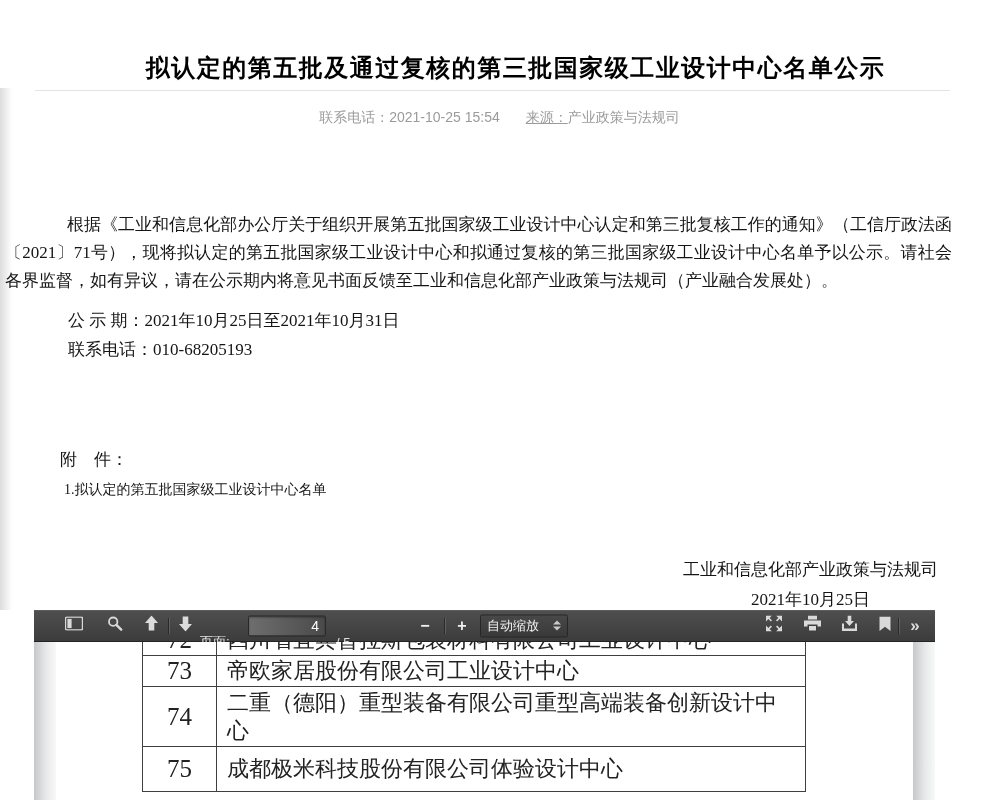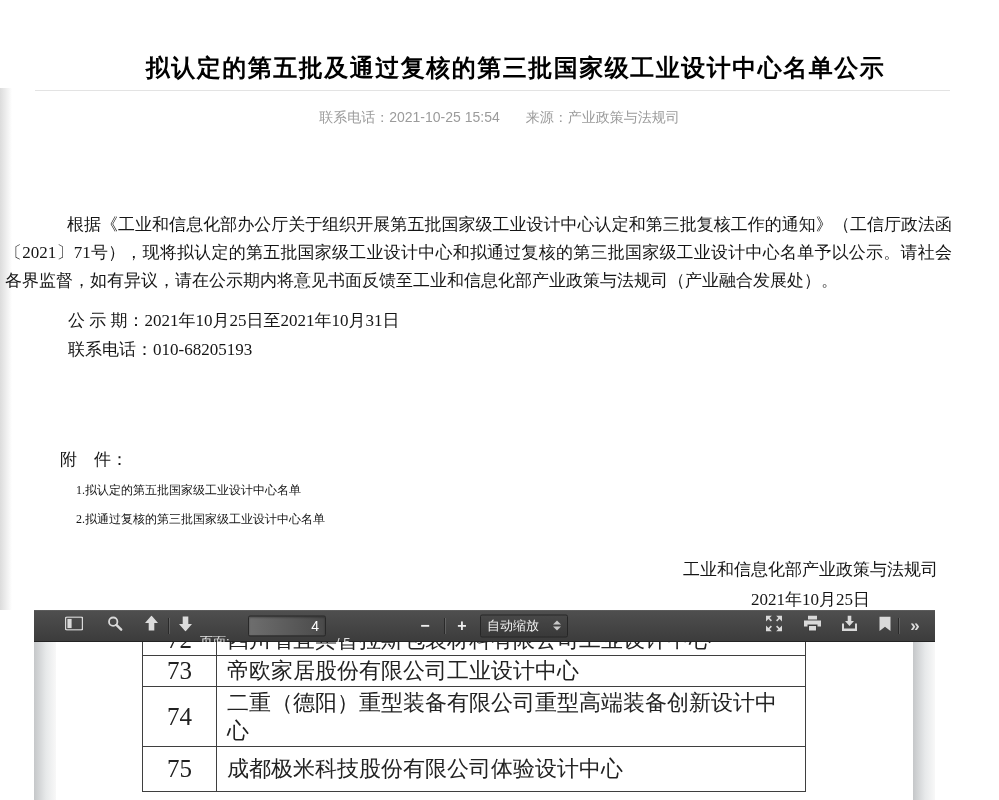--- a/index.html
+++ b/index.html
@@ -6,27 +6,27 @@
   body{width:999px;height:800px;position:relative;background:#fff;overflow:hidden;
        font-family:"Liberation Serif","DejaVu Serif",serif;color:#111;}
   .left-shadow{position:absolute;left:0;top:88px;width:12px;height:522px;
        background:linear-gradient(90deg,#dcdcdc,rgba(255,255,255,0));}
   .article-title{position:absolute;top:36px;left:16px;width:100%;text-align:center;
        font-family:"Liberation Sans",sans-serif;font-weight:bold;font-size:24px;
        letter-spacing:1.5px;color:#000;}
   .divider{position:absolute;top:90px;left:35px;width:915px;height:1px;background:#e3e3e3;}
   .meta{position:absolute;top:109px;left:0;width:100%;text-align:center;
        font-family:"Liberation Sans",sans-serif;font-size:14px;color:#9b9b9b;}
-  .meta .src{margin-left:26px;}
+  .meta .src{margin-left:26px;text-decoration:underline;}
   .para{position:absolute;top:194px;left:5px;width:947px;font-size:17px;line-height:28px;
        text-indent:62px;text-align:justify;color:#151515;}
   .info{position:absolute;top:307px;left:68px;font-size:17px;color:#151515;}
   .info div{height:28.5px;line-height:28.5px;}
   .attach-label{position:absolute;top:448px;left:60px;font-size:17px;color:#151515;}
-  .attach-items{position:absolute;top:476px;left:64px;font-size:12px;color:#151515;margin-left:12px;}
+  .attach-items{position:absolute;top:476px;left:64px;font-size:14px;color:#151515;}
   .attach-items div{height:28.5px;line-height:28.5px;}
   .sig{position:absolute;top:555px;right:61px;text-align:center;font-size:17px;
        line-height:30px;color:#151515;}
 
   
   .viewer{position:absolute;left:34px;top:610px;width:901px;height:190px;}
   .toolbar{position:relative;height:31px;background:linear-gradient(#4f4f4f,#3c3c3c);
        border-bottom:1px solid #232323;box-shadow:inset 0 1px 0 rgba(255,255,255,.08);
        font-family:"Liberation Sans",sans-serif;}
   .titem{position:absolute;top:50%;transform:translateY(-50%);}
@@ -82,21 +82,20 @@
 <p class="para">根据《工业和信息化部办公厅关于组织开展第五批国家级工业设计中心认定和第三批复核工作的通知》（工信厅政法函〔2021〕71号），现将拟认定的第五批国家级工业设计中心和拟通过复核的第三批国家级工业设计中心名单予以公示。请社会各界监督，如有异议，请在公示期内将意见书面反馈至工业和信息化部产业政策与法规司（产业融合发展处）。</p>
 
 <div class="info">
   <div>公 示 期：2021年10月25日至2021年10月31日</div>
   <div>联系电话：010-68205193</div>
 </div>
 
 <div class="attach-label">附　件：</div>
 <div class="attach-items">
   <div>1.拟认定的第五批国家级工业设计中心名单</div>
-  <div>2.拟通过复核的第三批国家级工业设计中心名单</div>
 </div>
 
 <div class="sig">
   <div>工业和信息化部产业政策与法规司</div>
   <div>2021年10月25日</div>
 </div>
 
 <div class="viewer">
   <div class="toolbar">
 

